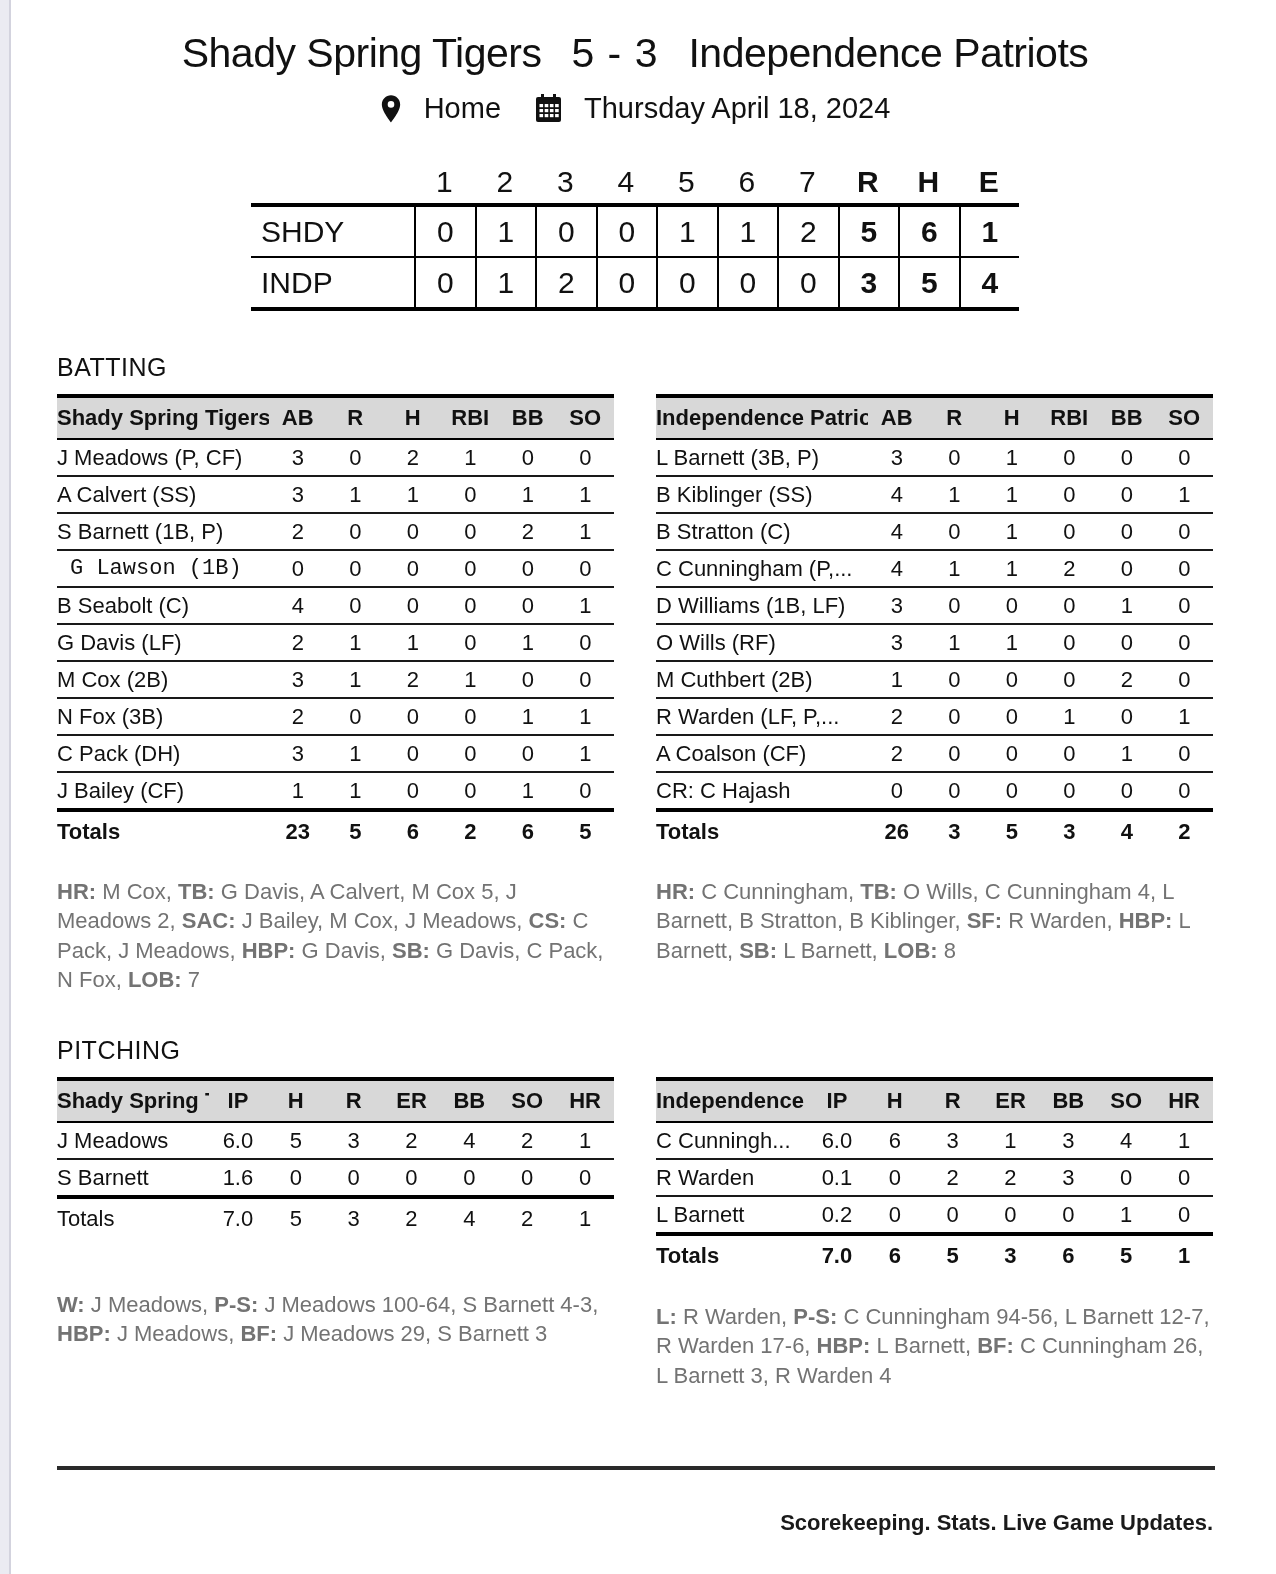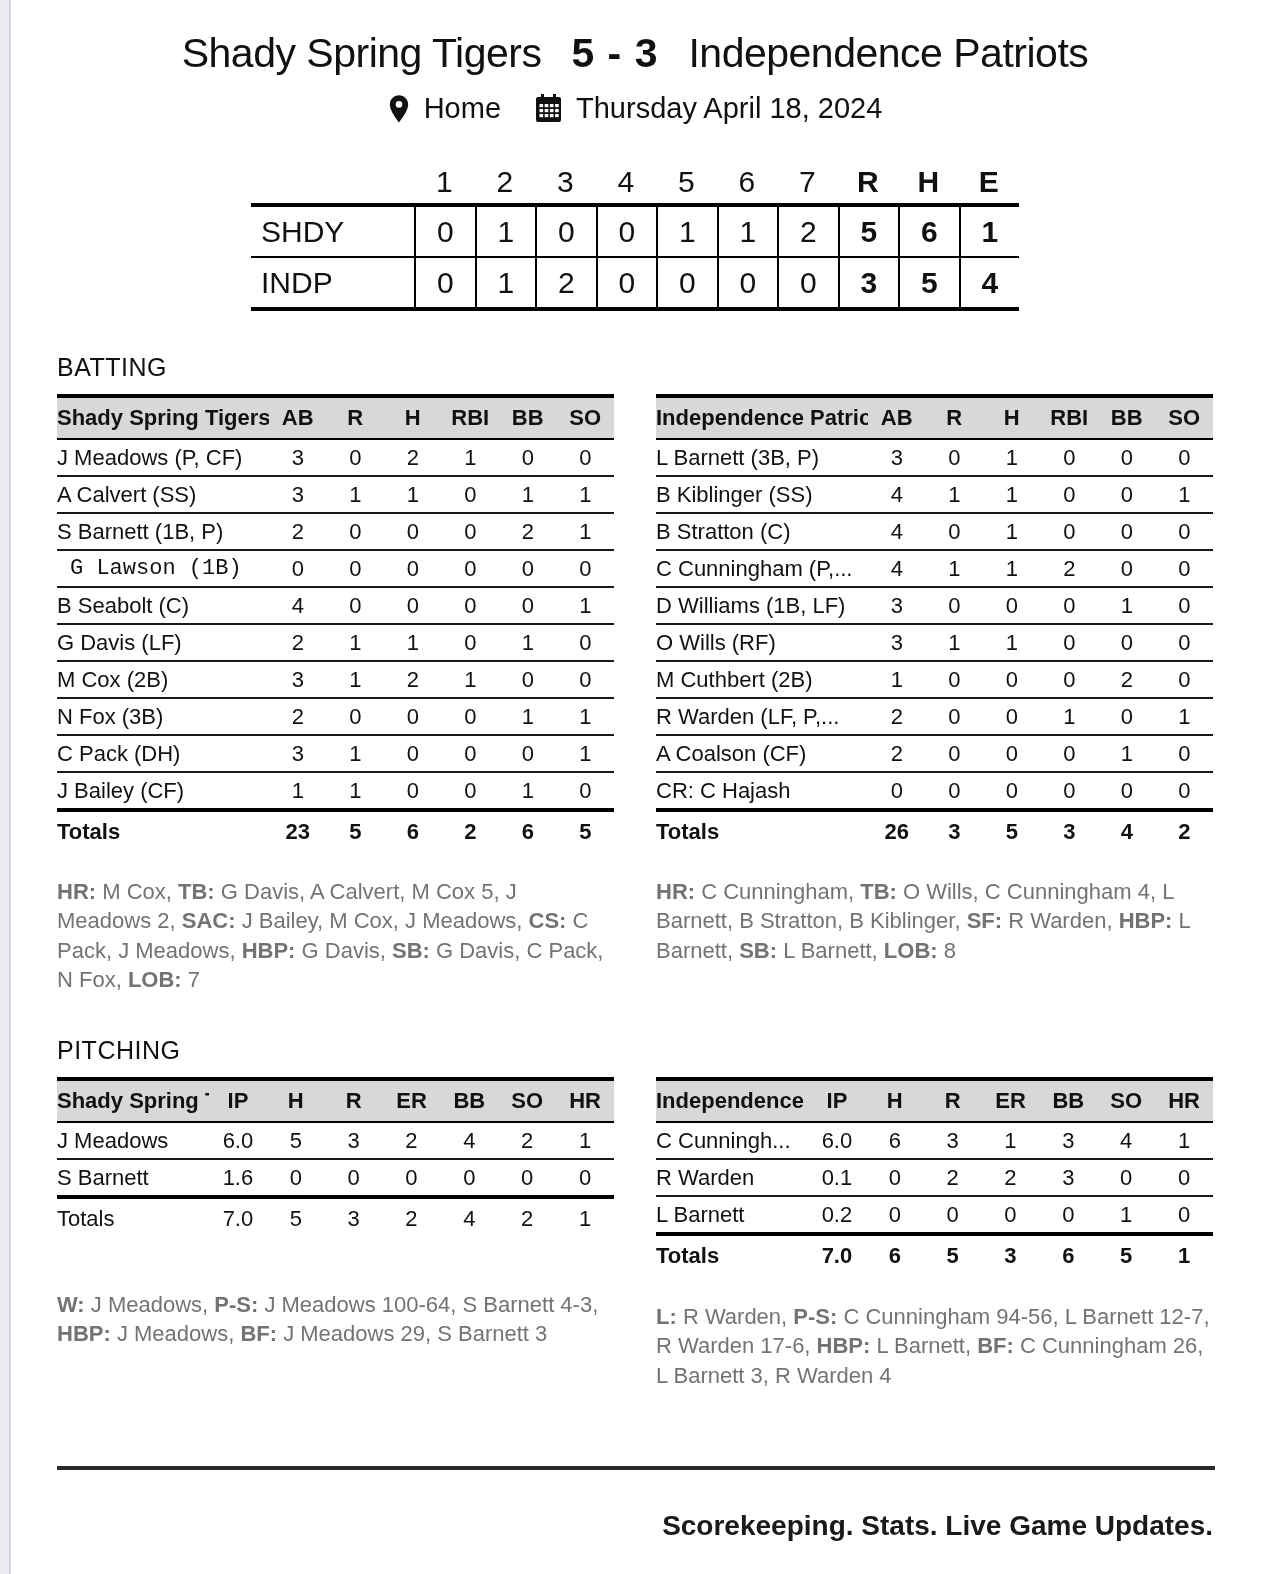--- a/index.html
+++ b/index.html
@@ -16,26 +16,26 @@
     background:#ebebf2;border-right:2px solid #d3d3de;
   }
   .content{
     position:absolute;left:57px;right:63px;top:7px;
   }
   
   .title-row{
     display:flex;justify-content:center;align-items:baseline;gap:30px;
     margin-top:24px;font-size:41px;line-height:1.1;letter-spacing:-0.5px;
   }
-  .title-score{font-weight:700;letter-spacing:1px;}
+  .title-score{font-weight:400;letter-spacing:1px;}
   .meta-row{
     display:flex;justify-content:center;align-items:center;gap:34px;
     margin-top:16px;font-size:29px;
   }
-  .meta-item{display:flex;align-items:center;gap:14px;}
+  .meta-item{display:flex;align-items:center;gap:22px;}
   .meta-item svg{display:block;}
   
   .linescore{width:768px;margin:36px auto 0;}
   .ls-head,.ls-row{display:grid;grid-template-columns:163px repeat(10,60.5px);}
   .ls-head{height:42px;}
   .ls-head .ls-cell{display:flex;align-items:center;justify-content:center;font-size:30px;}
   .ls-body{border-top:4px solid #000;border-bottom:4px solid #000;}
   .ls-row{height:49px;}
   .ls-row-sep{border-bottom:2px solid #000;}
   .ls-cell{display:flex;align-items:center;justify-content:center;font-size:30px;}
@@ -62,21 +62,21 @@
   .st-indent{padding-left:13px;font-family:Liberation Mono, monospace;}
   
   .summary{font-size:22px;line-height:1.33;margin-top:26px;color:#737373;}
   .summary b{font-weight:700;}
   .summary-tall{margin-top:52px;}
   .summary-short{margin-top:27px;}
   
   .footer-rule{position:absolute;left:57px;right:61px;top:1466px;height:0;
     border-top:4px solid #2a2a2a;}
   .footer-tagline{position:absolute;right:63px;top:1510px;
-    font-size:28px;font-weight:700;color:#1a1a1a;}
+    font-size:22px;font-weight:700;color:#1a1a1a;}
 </style>
 </head>
 <body>
 
 <div class="edge-strip"></div>
 
 <div class="content">
 
   <div class="title-row">
     <span>Shady Spring Tigers</span>

